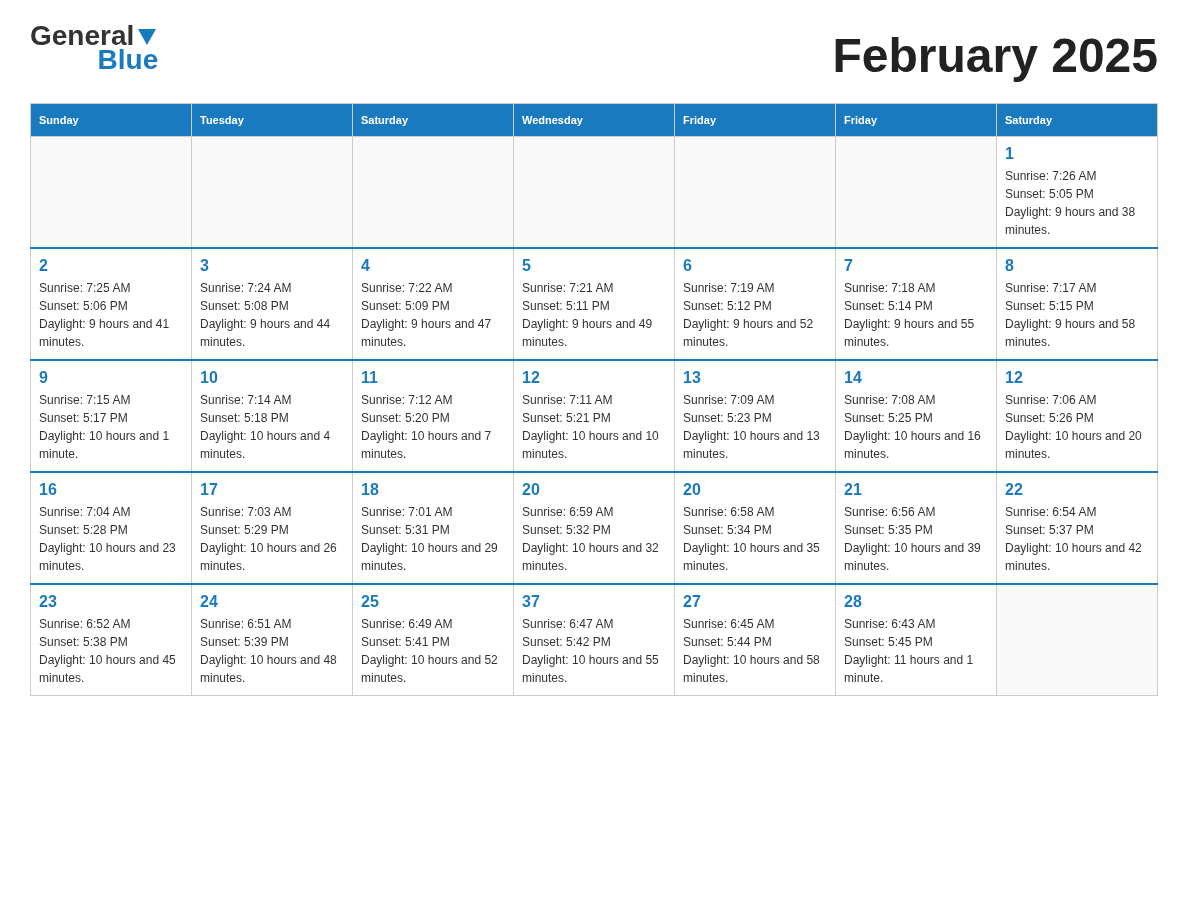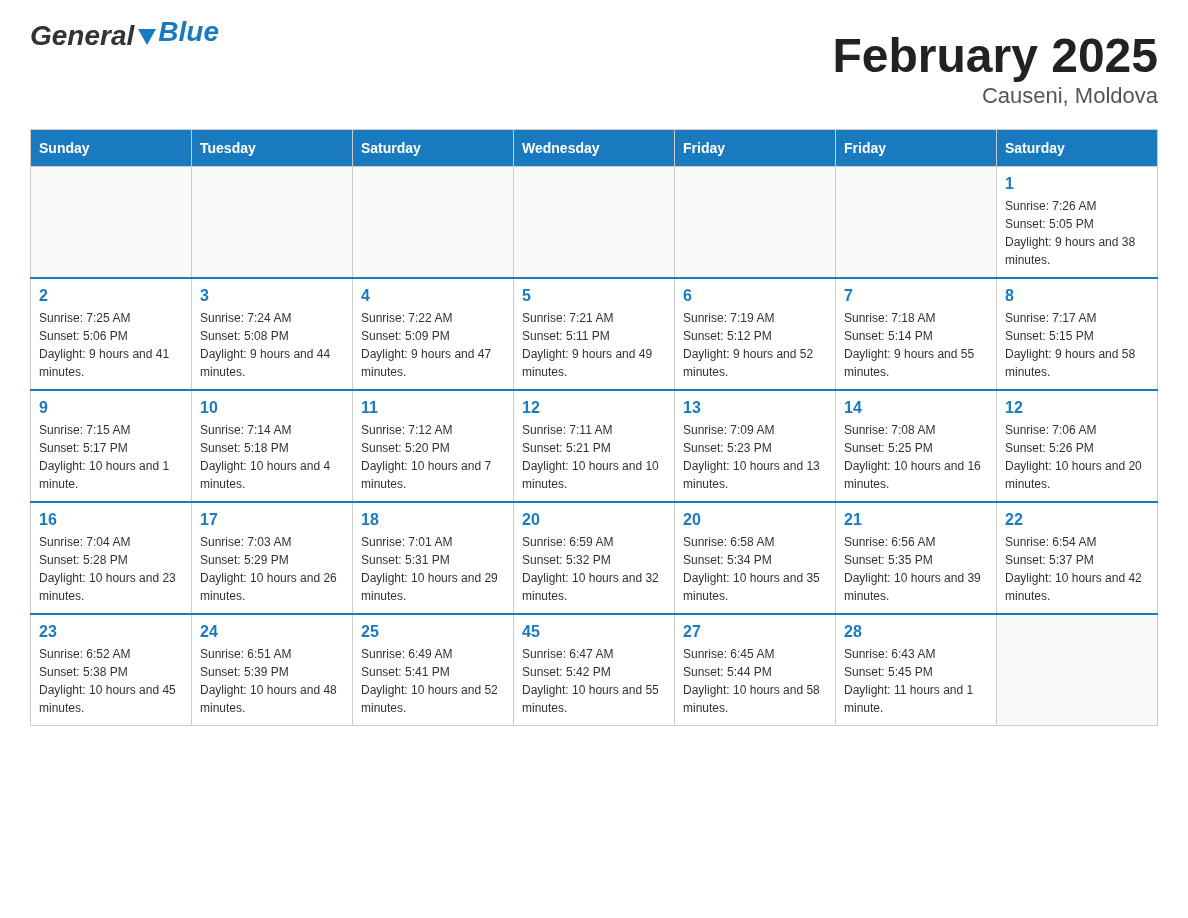--- a/index.html
+++ b/index.html
@@ -44,21 +44,21 @@
       font-size: 22px;
       color: #555;
     }
     .calendar {
       width: 100%;
       border-collapse: collapse;
     }
     .calendar th {
       background: #1a7abf;
       color: #fff;
-      font-size: 14px;
+      font-size: 11px;
       font-weight: bold;
       padding: 10px 8px;
       text-align: left;
       border: 1px solid #ccc;
     }
     .calendar td {
       vertical-align: top;
       padding: 8px;
       border: 1px solid #ccc;
       width: 14.28%;
@@ -83,33 +83,32 @@
     }
     .row-separator td {
       border-top: 2px solid #1a7abf;
     }
   </style>
 </head>
 <body>
 
 <div class="header">
   <div class="logo">
-    <div style="display:flex;flex-direction:row;align-items:center;font-style:italic;">
+    <div style="display:flex;flex-direction:column;align-items:flex-end;">
       <div style="display:flex;align-items:center;">
         <span class="logo-text-general">General</span>
         <svg width="22" height="22" viewBox="0 0 22 22" style="margin-left:2px;margin-top:0px;">
           <polygon points="2,4 20,4 11,20" fill="#1a7abf"></polygon>
         </svg>
       </div>
       <span class="logo-text-blue" style="margin-top:-8px;">Blue</span>
     </div>
   </div>
   <div class="title-area">
     <div class="month-title">February 2025</div>
-    <div class="location">Causeni, Moldova</div>
   </div>
 </div>
 
 <table class="calendar">
   <thead>
     <tr>
       <th>Sunday</th>
       <th>Tuesday</th>
       <th>Saturday</th>
       <th>Wednesday</th>
@@ -228,21 +227,21 @@
         </td>
         <td>
           <span class="day-num">24</span>
           <div class="day-info">Sunrise: 6:51 AM<br>Sunset: 5:39 PM<br>Daylight: 10 hours and 48 minutes.</div>
         </td>
         <td>
           <span class="day-num">25</span>
           <div class="day-info">Sunrise: 6:49 AM<br>Sunset: 5:41 PM<br>Daylight: 10 hours and 52 minutes.</div>
         </td>
         <td>
-          <span class="day-num">45</span>
+          <span class="day-num">37</span>
           <div class="day-info">Sunrise: 6:47 AM<br>Sunset: 5:42 PM<br>Daylight: 10 hours and 55 minutes.</div>
         </td>
         <td>
           <span class="day-num">27</span>
           <div class="day-info">Sunrise: 6:45 AM<br>Sunset: 5:44 PM<br>Daylight: 10 hours and 58 minutes.</div>
         </td>
         <td>
           <span class="day-num">28</span>
           <div class="day-info">Sunrise: 6:43 AM<br>Sunset: 5:45 PM<br>Daylight: 11 hours and 1 minute.</div>
         </td>

